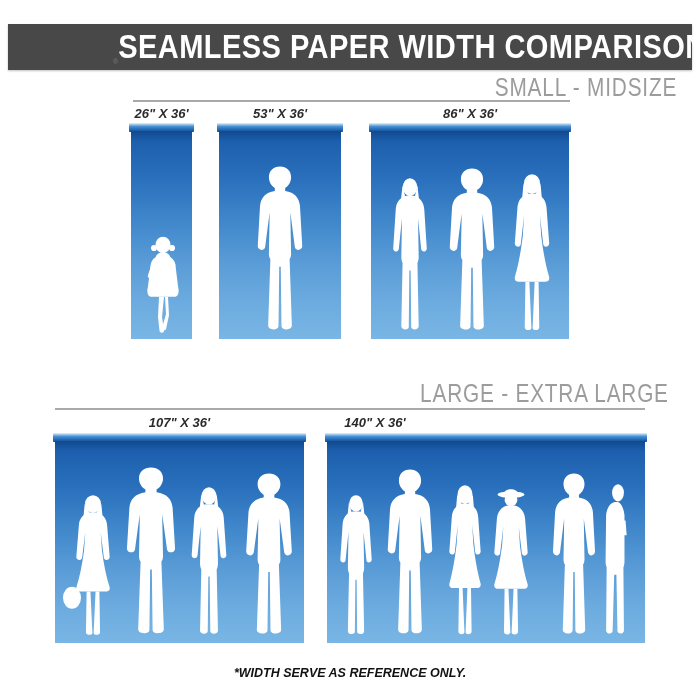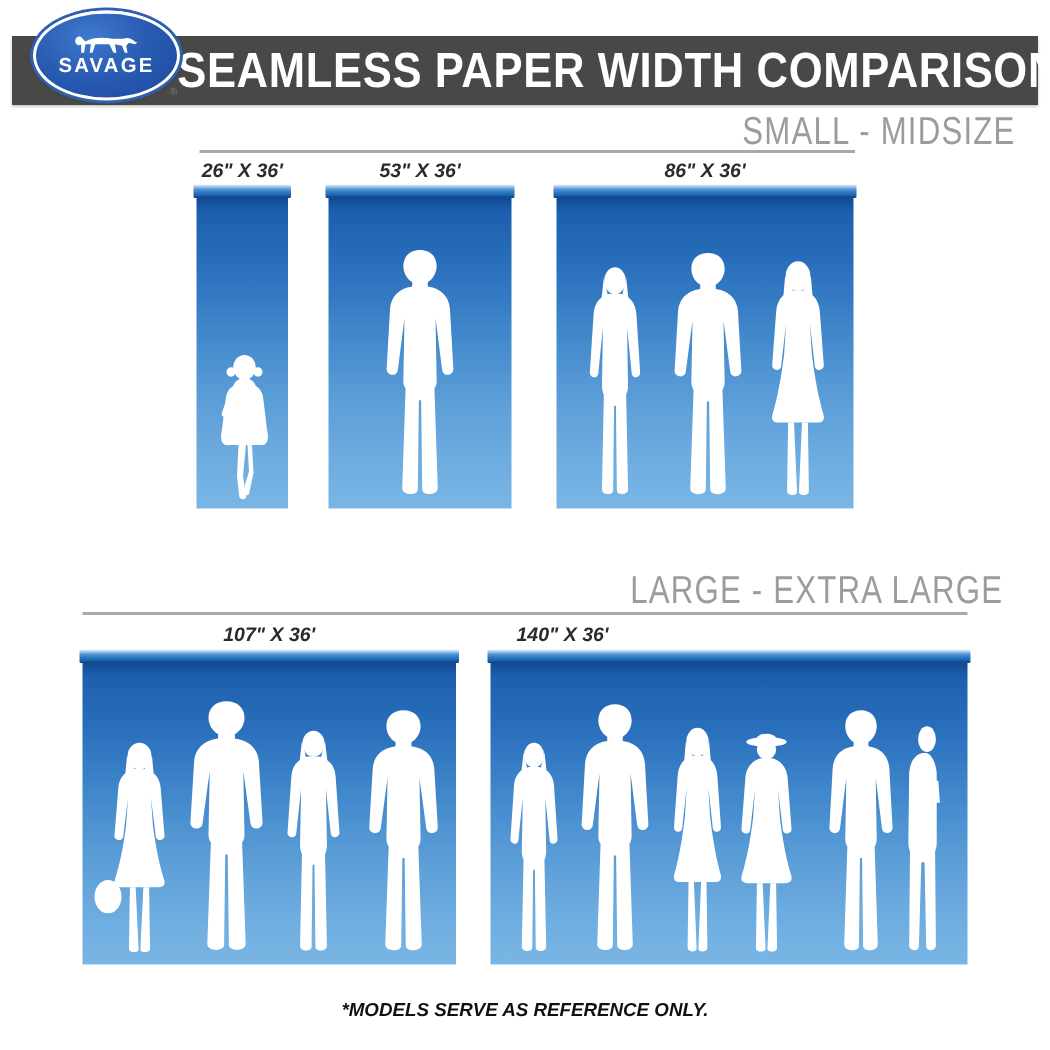--- a/index.html
+++ b/index.html
@@ -113,26 +113,20 @@
         <path class="sil" d="M2,7 C1,3 5,1 7,4 L9,6 C14,3 22,3 28,4 L36,4 C39,3 42,4 44,6 L46,7 L44,8 L40,7 L38,9 L39,14 L37,14 L35,9 L30,8 L31,14 L29,14 L26,8 L16,8 L14,14 L12,14 L13,8 L9,8 L8,14 L6,14 L6,8 C4,9 3,9 2,7 Z"></path>
       </symbol>
     </defs>
   </svg>
 
   <div class="header-bar">
     <div class="header-title-wrap">
       <span class="header-title">SEAMLESS PAPER WIDTH COMPARISON</span>
     </div>
   </div>
-  <div class="logo">
-    <svg class="logo-cougar" viewBox="0 0 48 16">
-        <use href="#sym-cougar" xlink:href="#sym-cougar"></use>
-      </svg>
-    <span class="logo-text">SAVAGE</span>
-  </div>
   <span class="reg-mark">®</span>
 
   <div class="sec-head s1"><span>SMALL - MIDSIZE</span></div>
   <div class="sec-line s1"></div>
 
   <div class="size-label lab1">26" X 36'</div>
   <div class="size-label lab2">53" X 36'</div>
   <div class="size-label lab3">86" X 36'</div>
 
   <div class="panel p1">
@@ -190,15 +184,15 @@
         <use href="#sym-woman-pants" xlink:href="#sym-woman-pants" x="0" y="53" width="58" height="146"></use>
         <use href="#sym-man" xlink:href="#sym-man" x="46" y="27" width="74" height="172"></use>
         <use href="#sym-woman" xlink:href="#sym-woman" x="108" y="43" width="60" height="156"></use>
         <use href="#sym-woman-hat" xlink:href="#sym-woman-hat" x="152" y="45" width="64" height="154"></use>
         <use href="#sym-man" xlink:href="#sym-man" x="212" y="31" width="70" height="168"></use>
         <use href="#sym-man-profile" xlink:href="#sym-man-profile" x="264" y="41" width="54" height="158"></use>
       </svg>
     </div>
   </div>
 
-  <div class="footer-note">*MODELS SERVE AS REFERENCE ONLY.</div>
+  <div class="footer-note">*WIDTH SERVE AS REFERENCE ONLY.</div>
 
 </div>
 
 </body></html>

